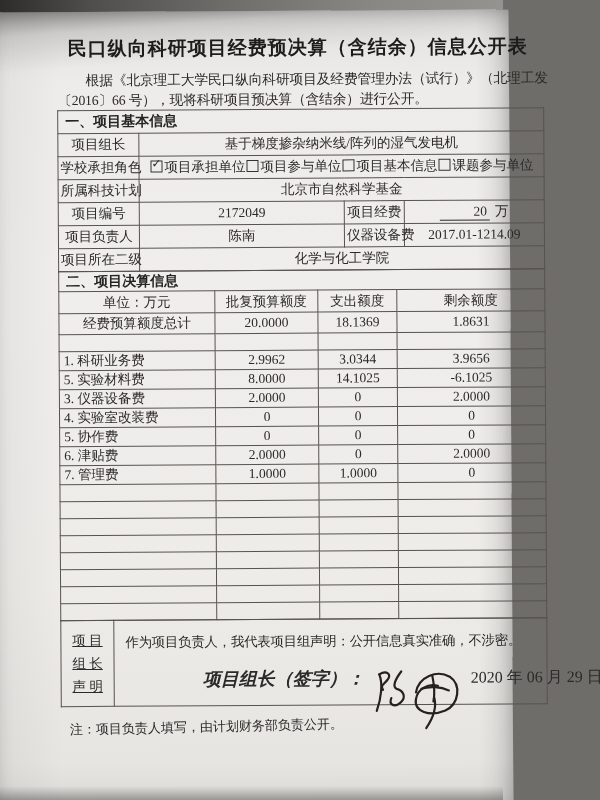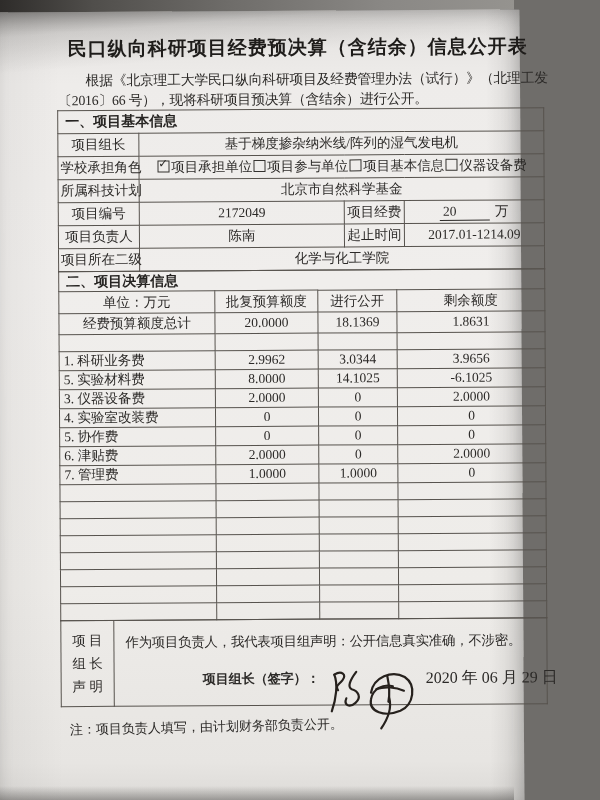--- a/index.html
+++ b/index.html
@@ -3,21 +3,21 @@
 <meta charset="utf-8">
 <style>
   html,body{margin:0;padding:0;}
   body{
     width:600px;height:800px;overflow:hidden;
     background:#6f6d6a;
     font-family:"Liberation Serif","DejaVu Serif",serif;
     color:#2c2a28;
   }
   .photo{position:relative;width:503px;height:800px;
-    background:linear-gradient(90deg,#2e2c2a 0%,#504e4b 18%,#6f6d6a 45%,#8a8885 75%,#95938f 100%);padding-left:11px;}
+    background:linear-gradient(90deg,#2e2c2a 0%,#504e4b 18%,#6f6d6a 45%,#8a8885 75%,#95938f 100%);}
   .photo::after{content:"";position:absolute;left:0;right:0;bottom:0;height:14px;z-index:6;
     background:linear-gradient(180deg,rgba(54,52,50,0),rgba(54,52,50,.38));pointer-events:none;}
   .paper{
     position:absolute;left:-8px;right:-8px;top:11px;bottom:-10px;
     transform:rotate(-0.35deg);transform-origin:50% 50%;
     background:
       linear-gradient(176deg,rgba(60,58,56,.48) 0px,rgba(60,58,56,.14) 26px,rgba(60,58,56,0) 62px),
       linear-gradient(90deg,rgba(0,0,0,.05) 0px,rgba(0,0,0,0) 70px),
       linear-gradient(270deg,rgba(0,0,0,.10) 0px,rgba(0,0,0,0) 34px),
       linear-gradient(90deg,rgba(0,0,0,0) 0 574px,rgba(110,106,102,.22) 580px,rgba(0,0,0,0) 588px),
@@ -41,28 +41,28 @@
   tr.hdr td{height:21px;}
   tr.total td{height:20px;}
   tr.cat td{height:17px;border-radius:10px;}
   tr.cat td.catlbl{text-align:left;padding-left:4px;}
   tr.empty td{height:16px;}
   .opts{font-size:13px;letter-spacing:0;}
   .cb{display:inline-block;width:10px;height:10px;border:1px solid #34322f;margin:0 2px -1px 1px;
     position:relative;background:transparent;}
   .cb .tick{position:absolute;left:0px;top:-5px;font-size:12px;font-weight:700;
     font-family:"DejaVu Sans","Liberation Sans",sans-serif;}
-  .uline{display:inline-block;min-width:44px;text-align:left;border-bottom:1px solid #2c2a28;
+  .uline{display:inline-block;min-width:44px;text-align:right;border-bottom:1px solid #2c2a28;
     margin-right:5px;padding:0 3px;}
 
-  td.dlabel{width:53px;vertical-align:middle;font-size:13px;line-height:23px;padding:0;}
+  td.dlabel{width:53px;vertical-align:middle;font-size:13px;line-height:23px;padding:0;text-decoration:underline;}
   td.dbody{vertical-align:top;padding:0;}
   .stmt{text-align:left;padding:13px 6px 0 9px;font-size:13.4px;letter-spacing:-0.2px;}
   .signrow{display:flex;align-items:center;margin-top:2px;padding:0 8px 0 86px;height:52px;}
-  .signlabel{font-size:13px;font-weight:700;white-space:nowrap;}
+  .signlabel{font-size:18px;font-weight:700;white-space:nowrap;font-style:italic;}
   .sig{width:104px;height:64px;margin:14px 0 -24px 2px;flex:0 0 auto;}
   .sig svg{width:104px;height:64px;overflow:visible;}
   .dateline{margin-left:auto;font-size:16px;white-space:nowrap;padding-right:2px;}
 
   .note{margin:14px 0 0 68px;font-size:13px;transform:rotate(-0.9deg);transform-origin:0 50%;}
 </style>
 </head>
 <body>
 
 <div class="photo">
@@ -87,37 +87,37 @@
             <tr class="sec">
               <td colspan="4">一、项目基本信息</td>
             </tr>
         <tr>
           <td>项目组长</td>
           <td colspan="3">基于梯度掺杂纳米线/阵列的湿气发电机</td>
         </tr>
         <tr>
           <td>学校承担角色</td>
           <td colspan="3" class="opts">
-            <span><span class="cb"><span class="tick">✓</span></span><span>项目承担单位</span></span><span><span class="cb"></span><span>项目参与单位</span></span><span><span class="cb"></span><span>项目基本信息</span></span><span><span class="cb"></span><span>仪器设备费</span></span>
+            <span><span class="cb"><span class="tick">✓</span></span><span>项目承担单位</span></span><span><span class="cb"></span><span>项目参与单位</span></span><span><span class="cb"></span><span>项目基本信息</span></span><span><span class="cb"></span><span>课题参与单位</span></span>
           </td>
         </tr>
         <tr>
           <td>所属科技计划</td>
           <td colspan="3">北京市自然科学基金</td>
         </tr>
         <tr>
           <td>项目编号</td>
           <td>2172049</td>
           <td>项目经费</td>
           <td><span class="uline">20</span><span>万</span></td>
         </tr>
         <tr>
           <td>项目负责人</td>
           <td>陈南</td>
-          <td>起止时间</td>
+          <td>仪器设备费</td>
           <td>2017.01-1214.09</td>
         </tr>
         <tr>
           <td>项目所在二级</td>
           <td colspan="3">化学与化工学院</td>
         </tr>
       </tbody>
         </table>
 
       <table class="tbl budget">
@@ -127,21 +127,21 @@
             <col style="width:79px">
             <col style="width:148px">
           </colgroup>
         <tbody>
             <tr class="sec">
               <td colspan="4">二、项目决算信息</td>
             </tr>
         <tr class="hdr">
           <td>单位：万元</td>
           <td>批复预算额度</td>
-          <td>进行公开</td>
+          <td>支出额度</td>
           <td>剩余额度</td>
         </tr>
         <tr class="total">
           <td>经费预算额度总计</td>
           <td>20.0000</td>
           <td>18.1369</td>
           <td>1.8631</td>
         </tr>
         <tr class="empty">
               <td></td>

